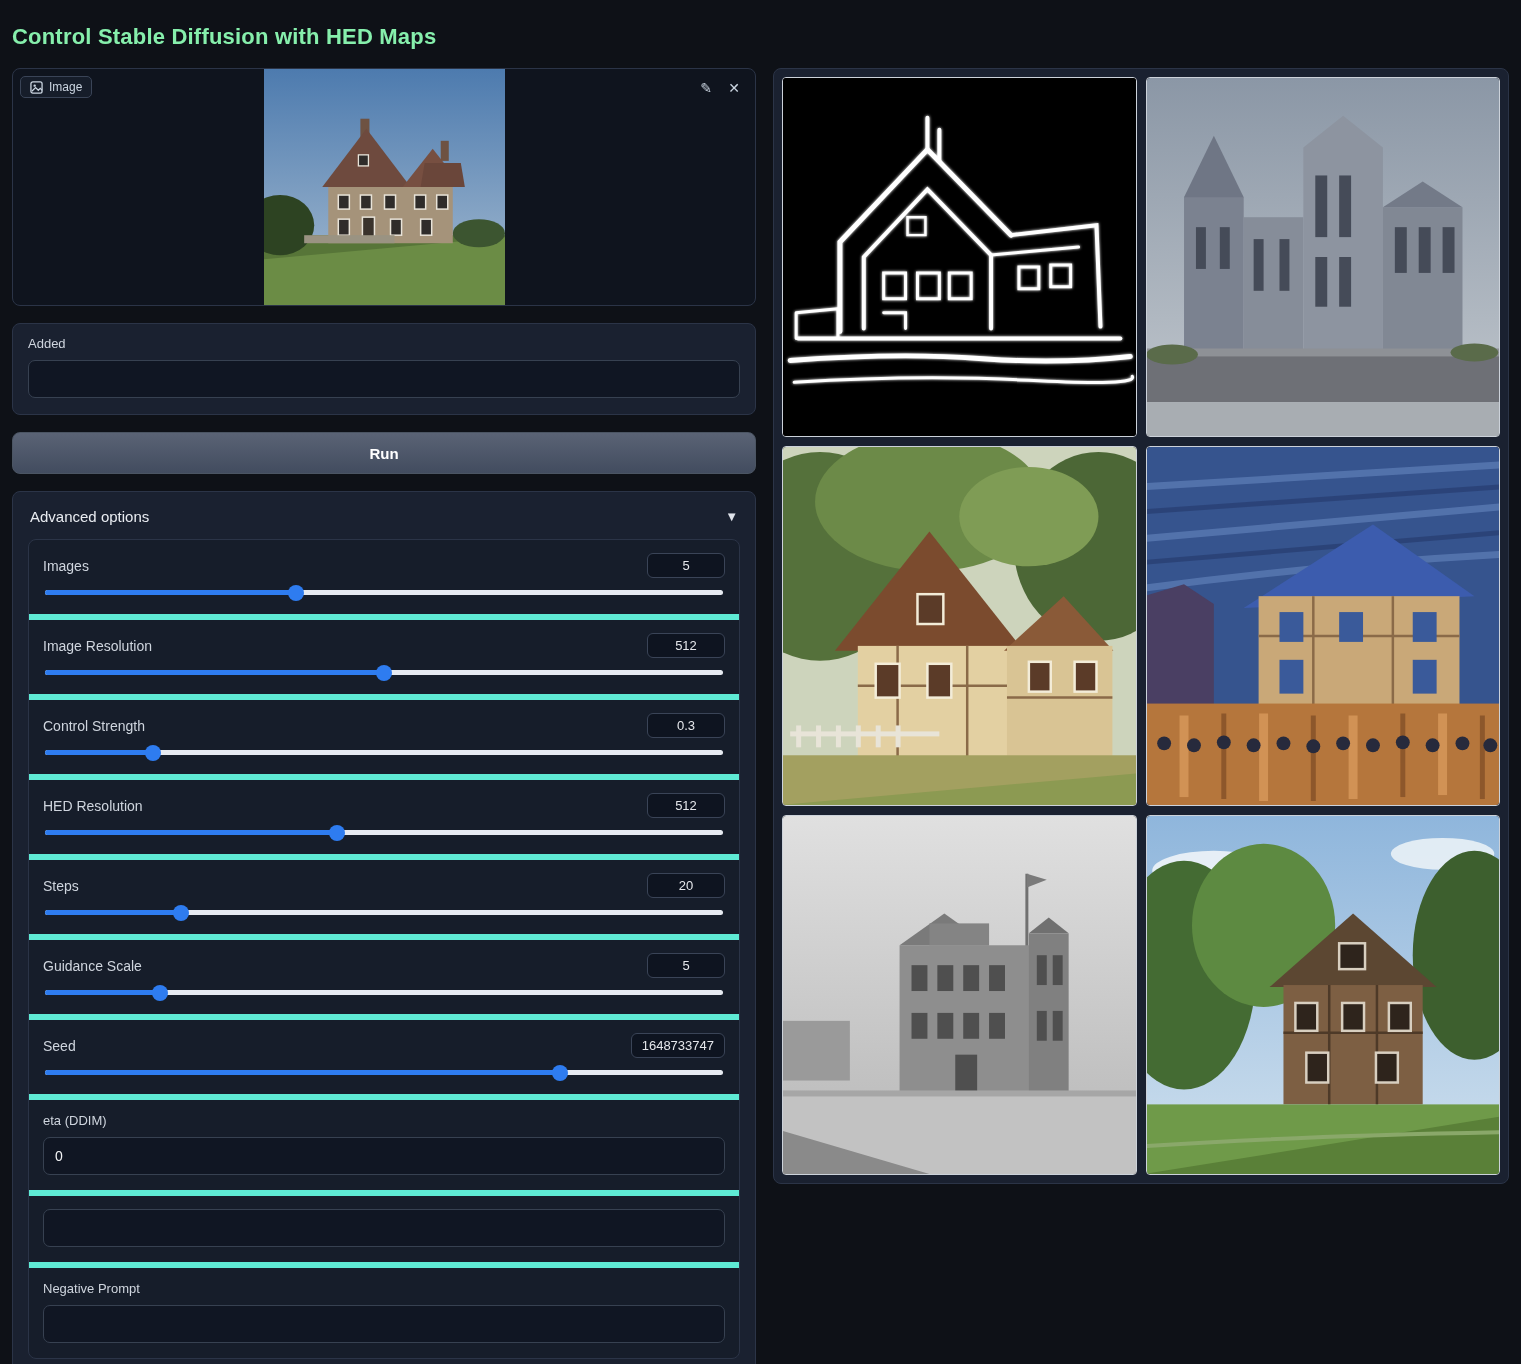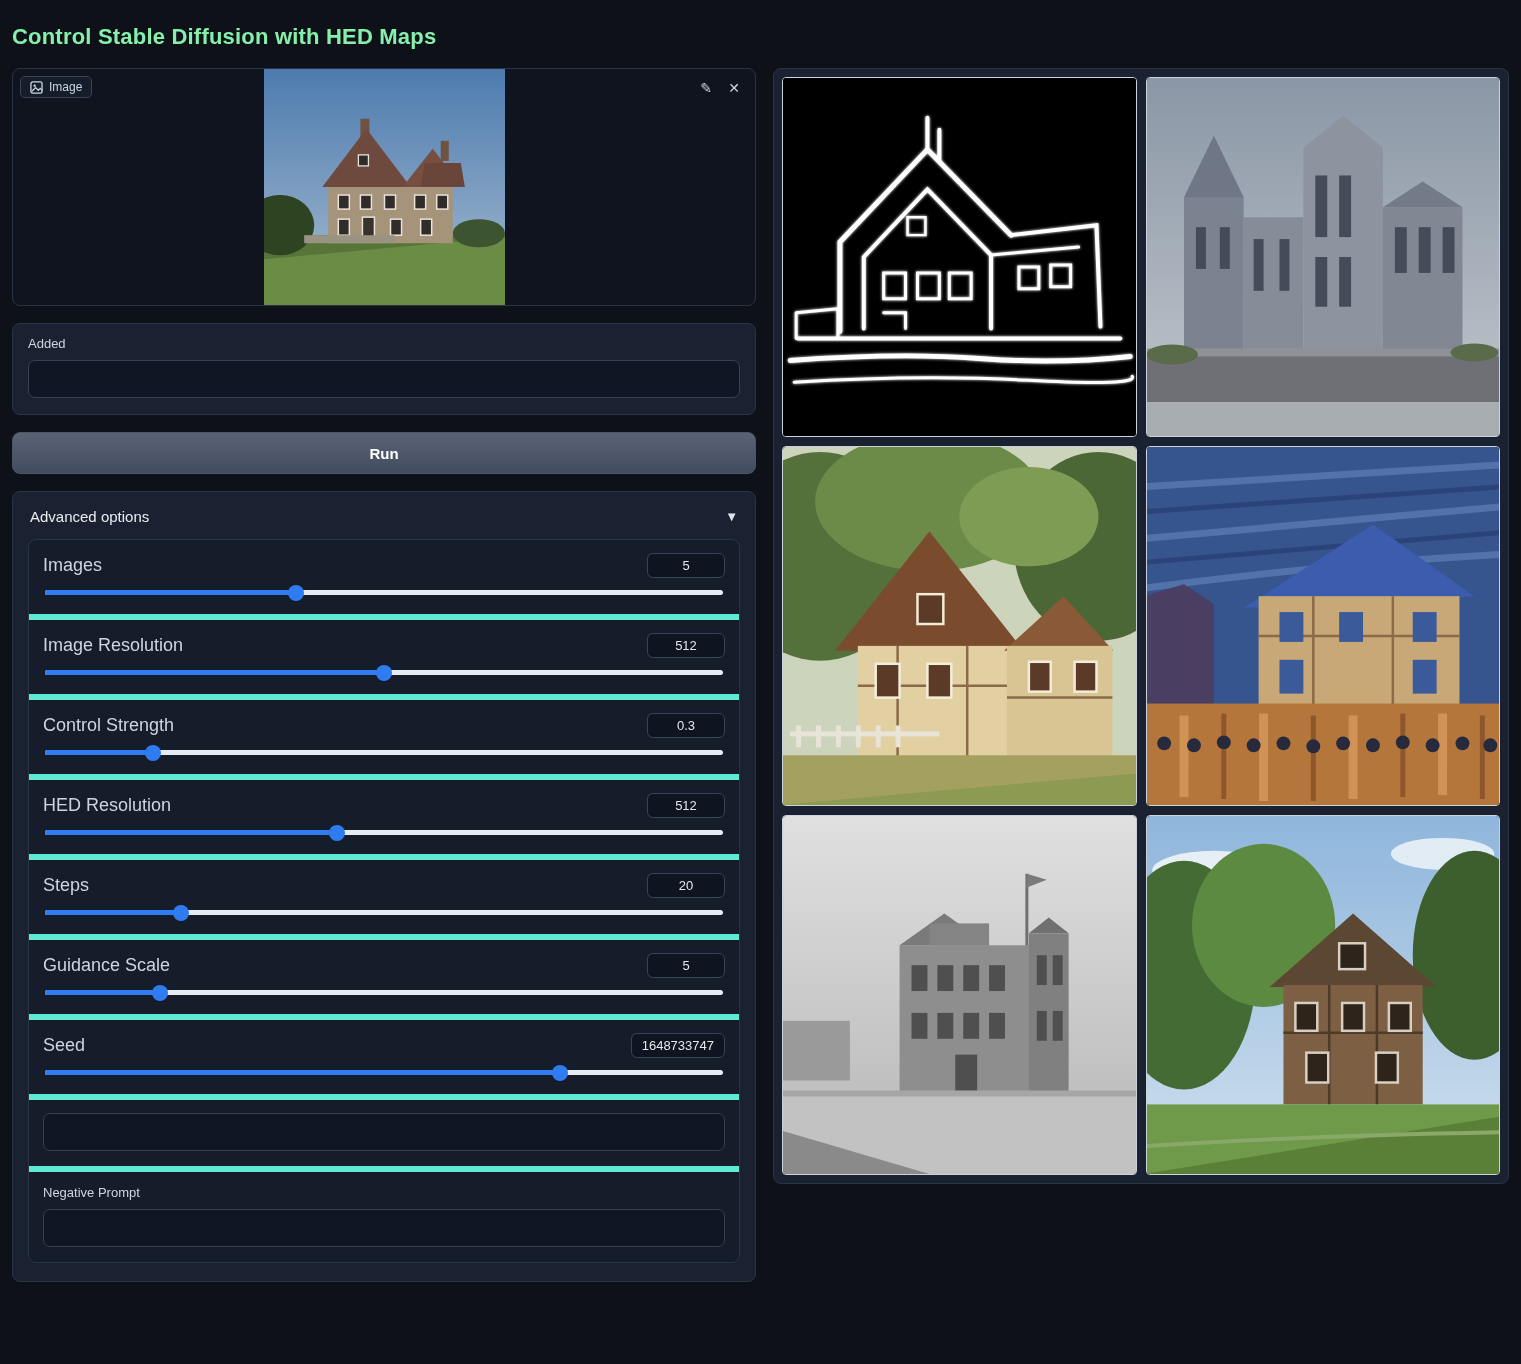--- a/index.html
+++ b/index.html
@@ -85,21 +85,21 @@
   .form {
     background: #161d2a;
     border: 1px solid #2b3447;
     border-radius: 8px;
     overflow: hidden;
   }
   .form-row { padding: 13px 14px 15px 14px; border-top: 6px solid #5eead4; }
   .form-row:first-child { border-top: none; }
 
   .slider-head { display: flex; align-items: center; justify-content: space-between; margin-bottom: 12px; }
-  .slider-label { font-size: 18px; color: #cfd5de; }
+  .slider-label { font-size: 14px; color: #cfd5de; }
   .slider-value {
     min-width: 78px;
     background: #0e1420;
     border: 1px solid #3a4457;
     border-radius: 6px;
     padding: 4px 10px;
     font-size: 13px; color: #e5e7eb;
     text-align: center;
     cursor: text;
   }
@@ -289,20 +289,24 @@
             <div class="slider-head">
               <label class="slider-label">Seed</label>
               <div class="slider-value">1648733747</div>
             </div>
             <div class="slider-track">
               <div class="slider-fill" style="width: 76%;"></div>
               <div class="slider-thumb" style="left: 76%;"></div>
             </div>
           </div>
 
+          <div class="form-row">
+            <label class="field-label">eta (DDIM)</label>
+            <input class="text-input" value="0" style="">
+          </div>
 
           <div class="form-row">
             <input class="text-input" value="" style="">
           </div>
 
           <div class="form-row">
             <label class="field-label">Negative Prompt</label>
             <input class="text-input" value="" style="">
           </div>
 

